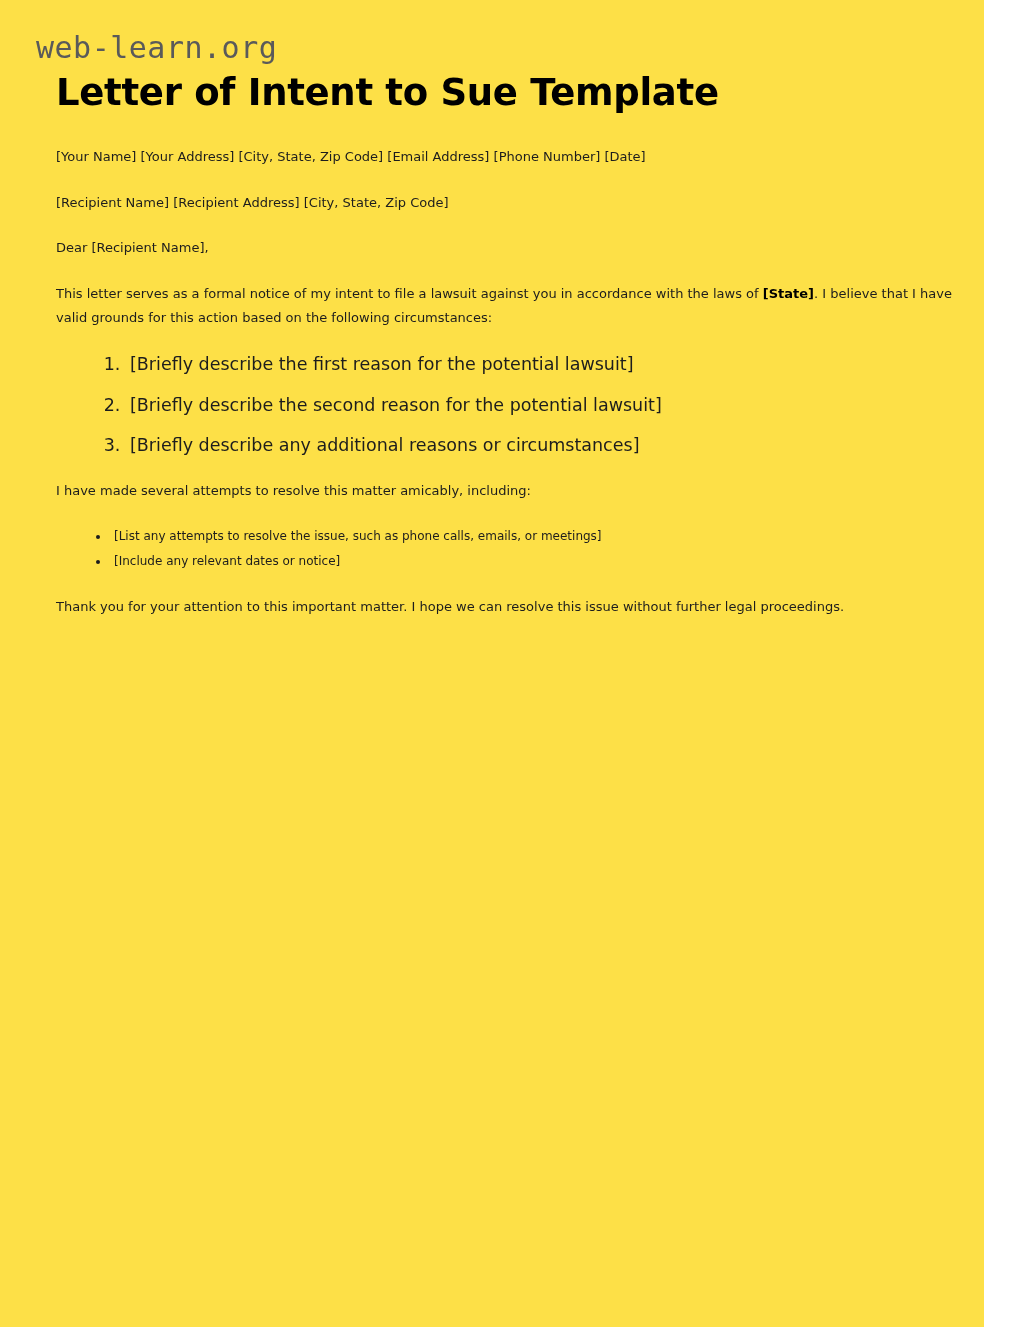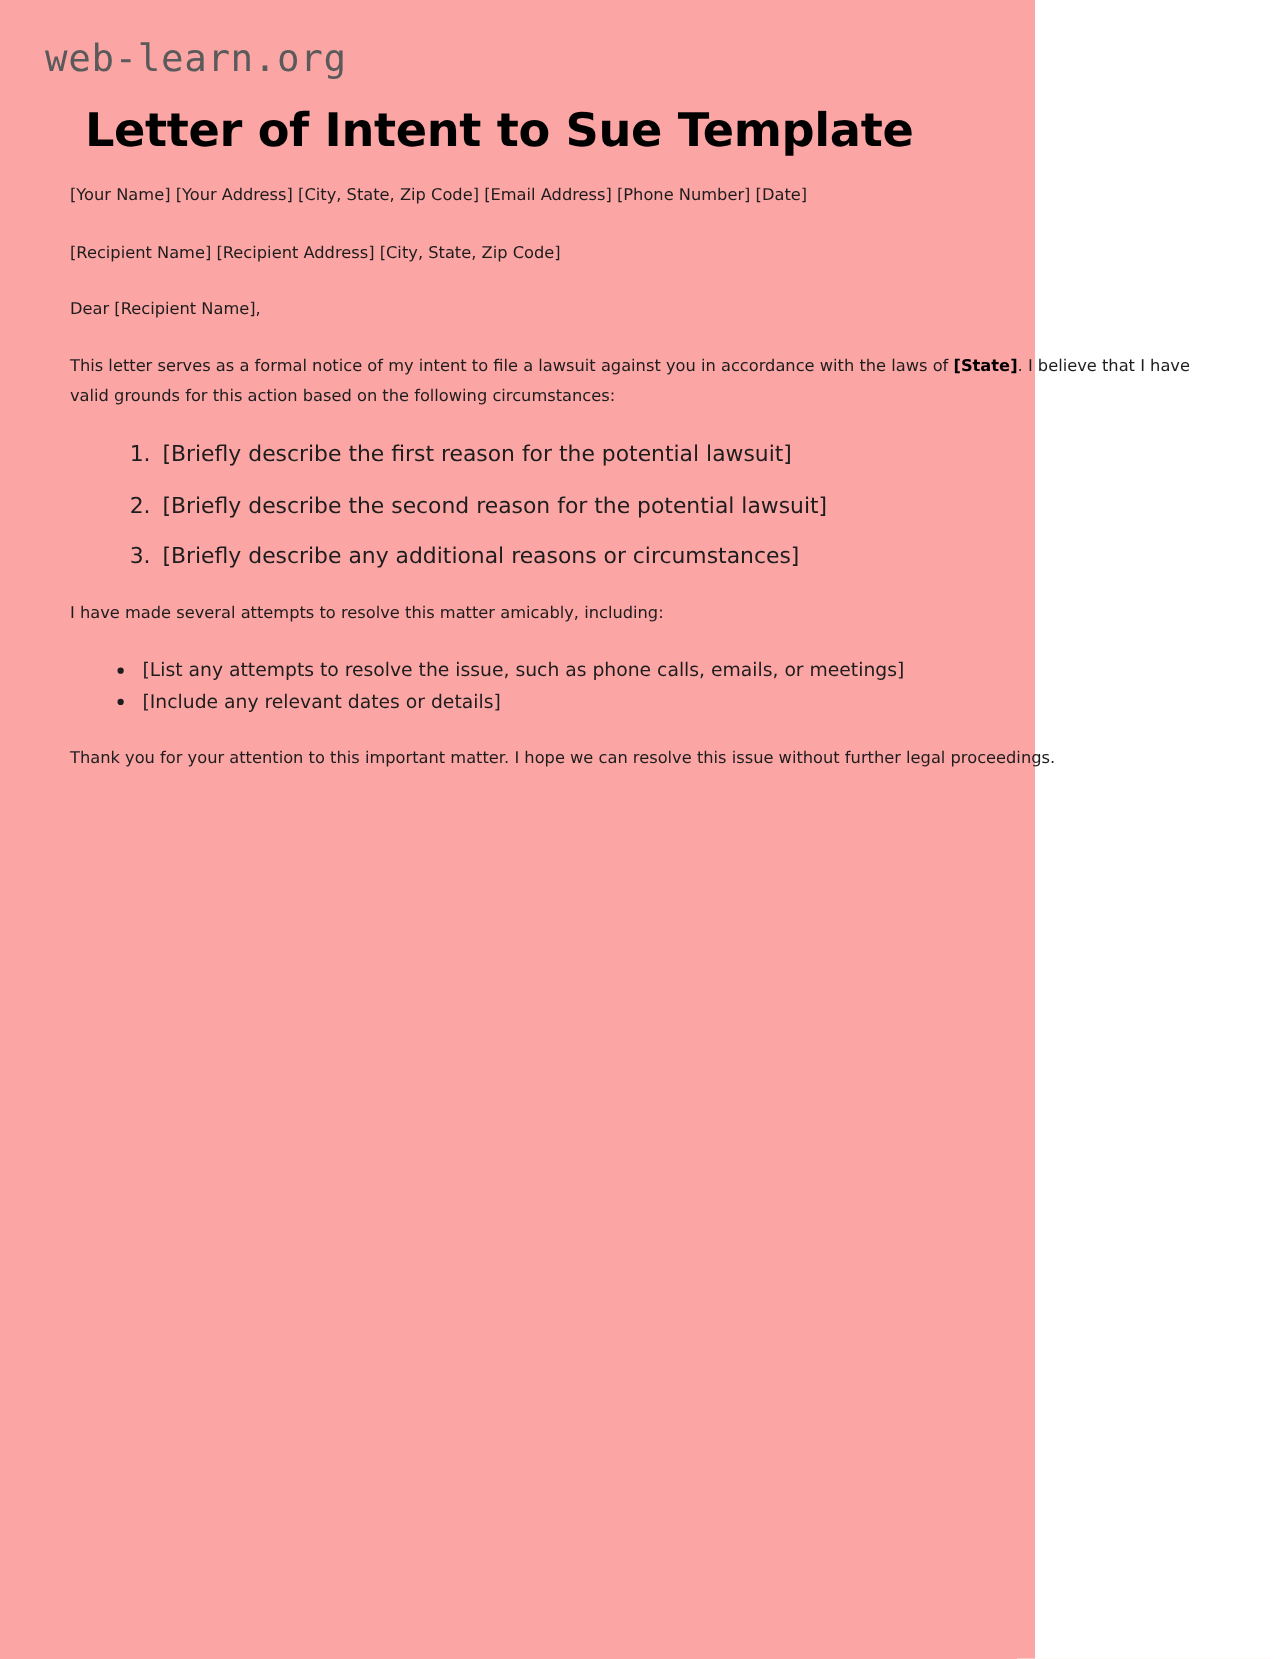--- a/index.html
+++ b/index.html
@@ -11,25 +11,25 @@
   body {
     width: 1025px;
     min-height: 1327px;
     font-family: "DejaVu Sans", sans-serif;
     color: #1a1a1a;
     -webkit-font-smoothing: antialiased;
   }
 
   .page {
     position: relative;
-    width: 828px;
+    width: 984px;
     min-height: 1327px;
     box-sizing: border-box;
     padding: 0;
-    background: #fca5a5;
+    background: #fde047;
   }
 
   .watermark {
     position: absolute;
     left: 36px;
     top: 33px;
     font-family: "DejaVu Sans Mono", "Liberation Mono", monospace;
     font-size: 30px;
     font-weight: 400;
     letter-spacing: 0.5px;
@@ -41,21 +41,21 @@
   .doc-title {
     position: absolute;
     left: 56px;
     top: 72px;
     font-family: "DejaVu Sans", sans-serif;
     font-size: 37px;
     font-weight: bold;
     letter-spacing: -0.3px;
     color: #000000;
     line-height: 1.12;
-    margin: 12px;
+    margin: 0;
     white-space: nowrap;
     text-align: center;
   }
 
   .content {
     position: absolute;
     left: 56px;
     top: 145px;
     width: 915px;
   }
@@ -86,21 +86,21 @@
   }
 
   ol.num-list li {
     margin: 16px;
     padding-left: 4px;
   }
 
   ul.bullet-list {
     margin: 0 0 21px 0;
     padding-left: 54px;
-    font-size: 15px;
+    font-size: 12px;
     line-height: 24.6px;
     color: #1d1d1d;
     list-style-type: disc;
   }
 
   ul.bullet-list li {
     margin: 0;
     padding-left: 4px;
   }
 </style>
@@ -126,21 +126,21 @@
     <ol class="num-list">
       <li>[Briefly describe the first reason for the potential lawsuit]</li>
       <li>[Briefly describe the second reason for the potential lawsuit]</li>
       <li>[Briefly describe any additional reasons or circumstances]</li>
     </ol>
 
     <p class="para">I have made several attempts to resolve this matter amicably, including:</p>
 
     <ul class="bullet-list">
       <li>[List any attempts to resolve the issue, such as phone calls, emails, or meetings]</li>
-      <li>[Include any relevant dates or details]</li>
+      <li>[Include any relevant dates or notice]</li>
     </ul>
 
 
 
     <p class="para">Thank you for your attention to this important matter. I hope we can resolve this issue without further legal proceedings.</p>
 
 
   </div>
 </div>
 

